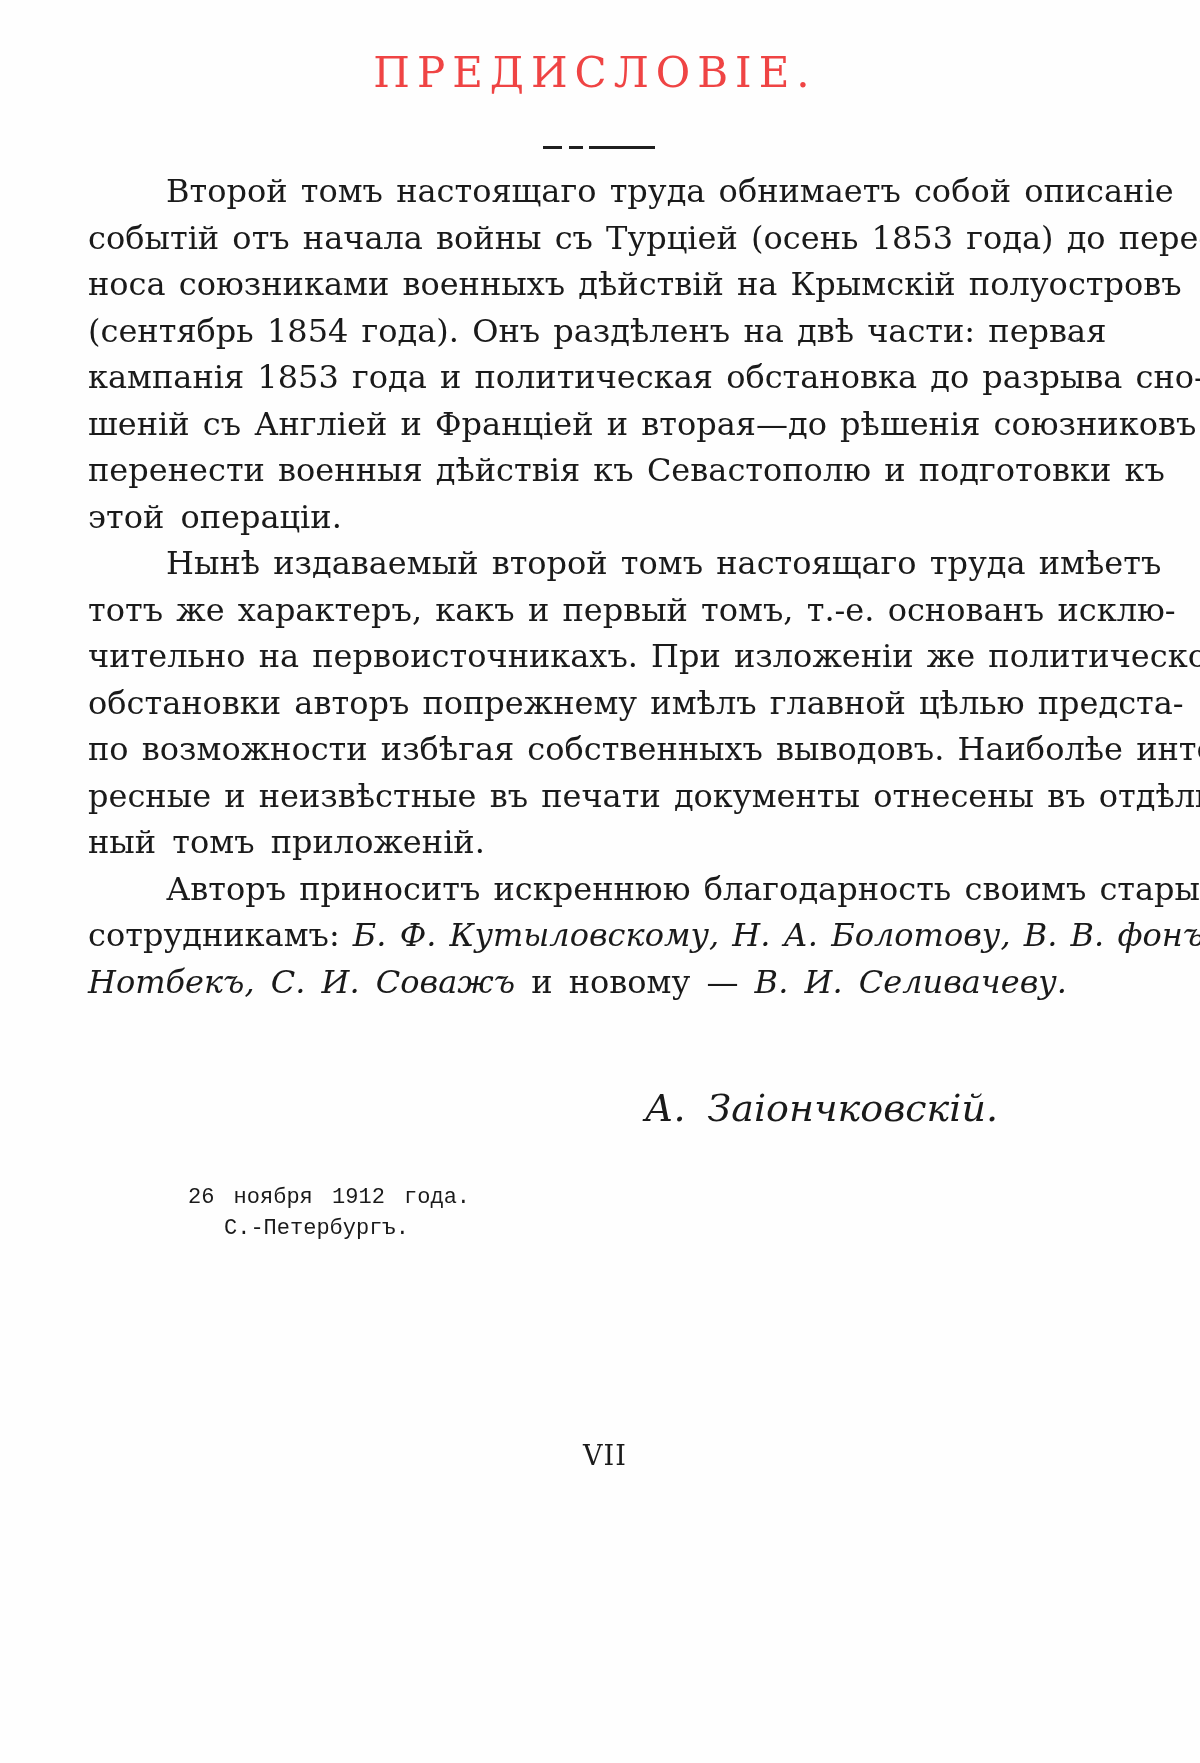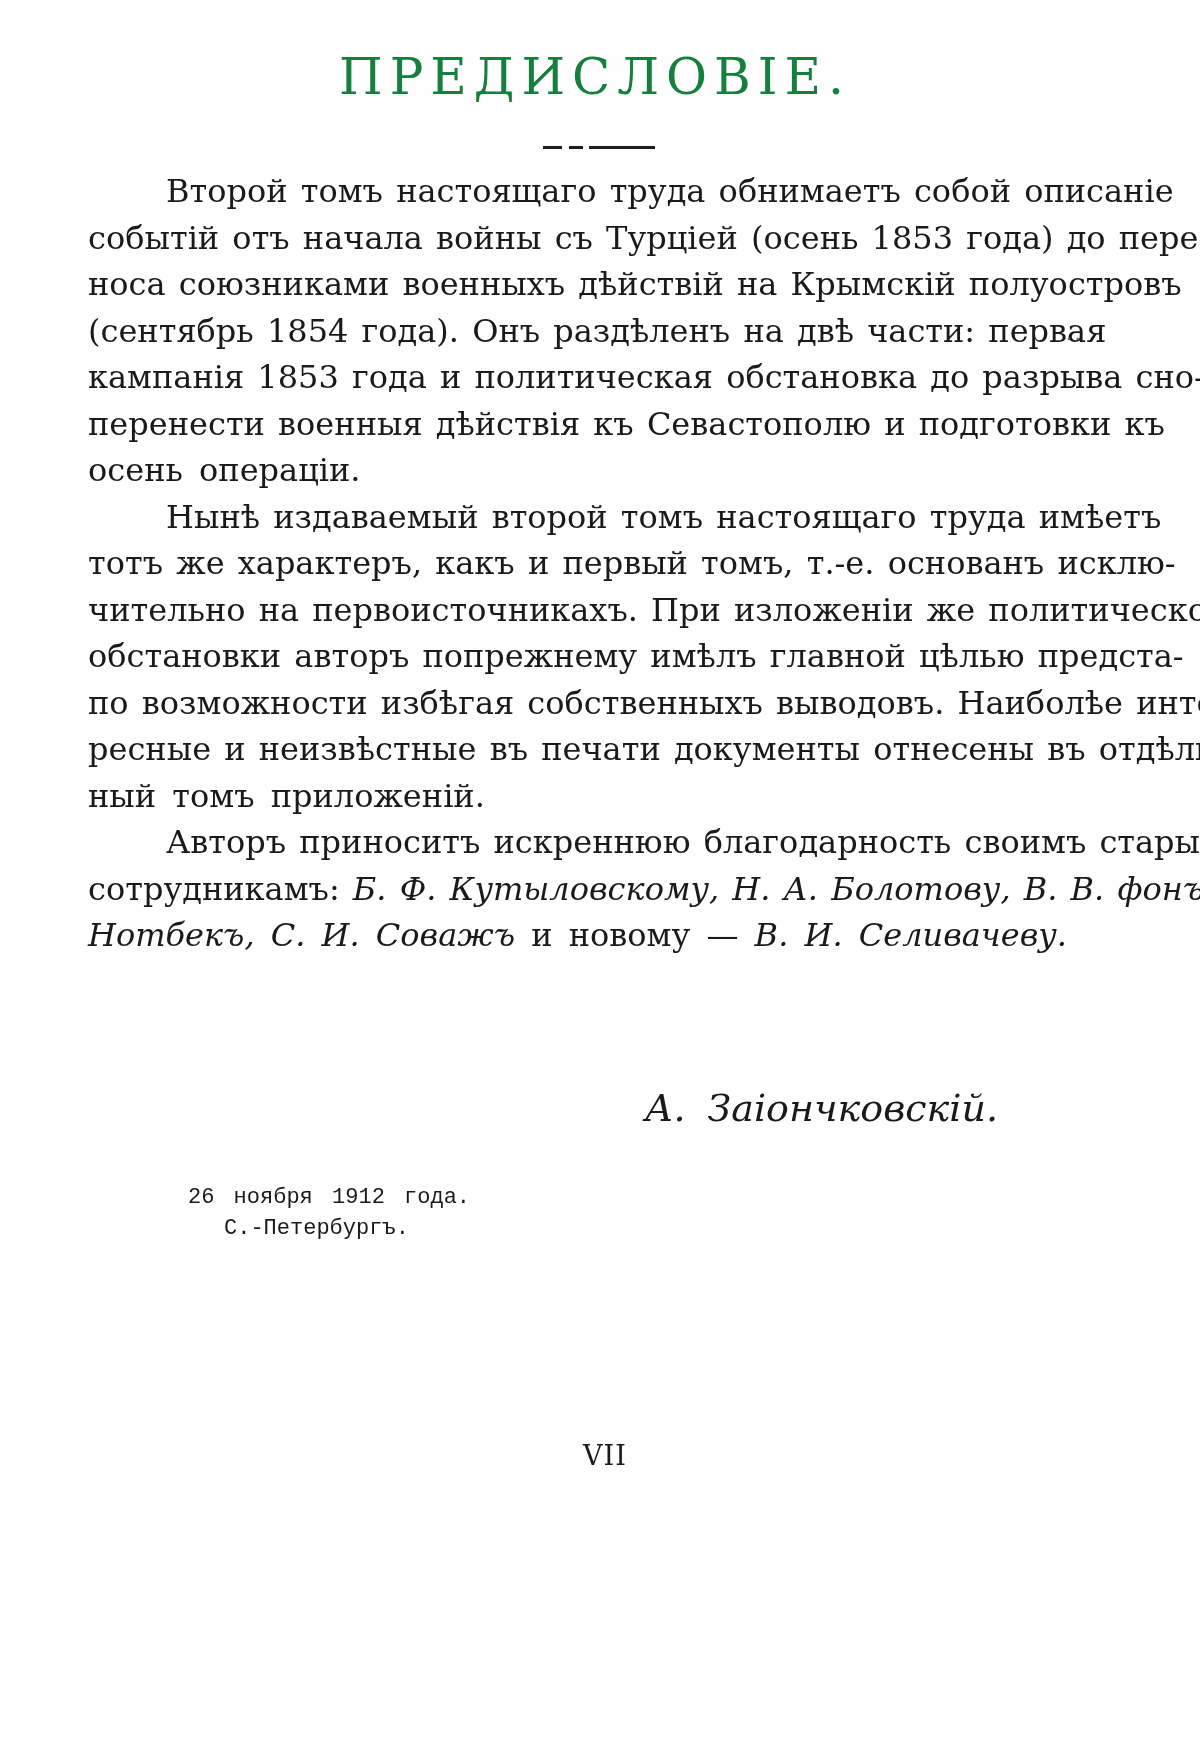--- a/index.html
+++ b/index.html
@@ -12,24 +12,24 @@
     font-family: "DejaVu Serif", serif;
     color: #1a1a1a;
     overflow: hidden;
   }
   .title {
     position: absolute;
     top: 48px;
     left: 0;
     right: 10px;
     text-align: center;
-    font-size: 50px;
+    font-size: 42px;
     font-weight: 400;
     letter-spacing: 7px;
-    color: #15803d;
+    color: #ef4444;
   }
   .divider {
     position: absolute;
     top: 146px;
     left: 543px;
     width: 112px;
     height: 3px;
     background: linear-gradient(to right,
       #1f1f1f 0 17%, transparent 17% 23%,
       #1f1f1f 23% 36%, transparent 36% 41%,
@@ -106,22 +106,23 @@
 
   <div class="divider"></div>
 
   <div class="body-text">
 
     <div class="line indent">Второй томъ настоящаго труда обнимаетъ собой описаніе</div>
     <div class="line">событій отъ начала войны съ Турціей (осень 1853 года) до пере-</div>
     <div class="line">носа союзниками военныхъ дѣйствій на Крымскій полуостровъ</div>
     <div class="line">(сентябрь 1854 года). Онъ раздѣленъ на двѣ части: первая</div>
     <div class="line">кампанія 1853 года и политическая обстановка до разрыва сно-</div>
+    <div class="line">шеній съ Англіей и Франціей и вторая—до рѣшенія союзниковъ</div>
     <div class="line">перенести военныя дѣйствія къ Севастополю и подготовки къ</div>
-    <div class="line plain">осень операціи.</div>
+    <div class="line plain">этой операціи.</div>
 
     <div class="line indent">Нынѣ издаваемый второй томъ настоящаго труда имѣетъ</div>
     <div class="line">тотъ же характеръ, какъ и первый томъ, т.-е. основанъ исклю-</div>
     <div class="line">чительно на первоисточникахъ. При изложеніи же политической</div>
     <div class="line">обстановки авторъ попрежнему имѣлъ главной цѣлью предста-</div>
     <div class="line">по возможности избѣгая собственныхъ выводовъ. Наиболѣе инте-</div>
     <div class="line">ресные и неизвѣстные въ печати документы отнесены въ отдѣль-</div>
     <div class="line plain">ный томъ приложеній.</div>
 
     <div class="line indent">Авторъ приноситъ искреннюю благодарность своимъ старымъ</div>

